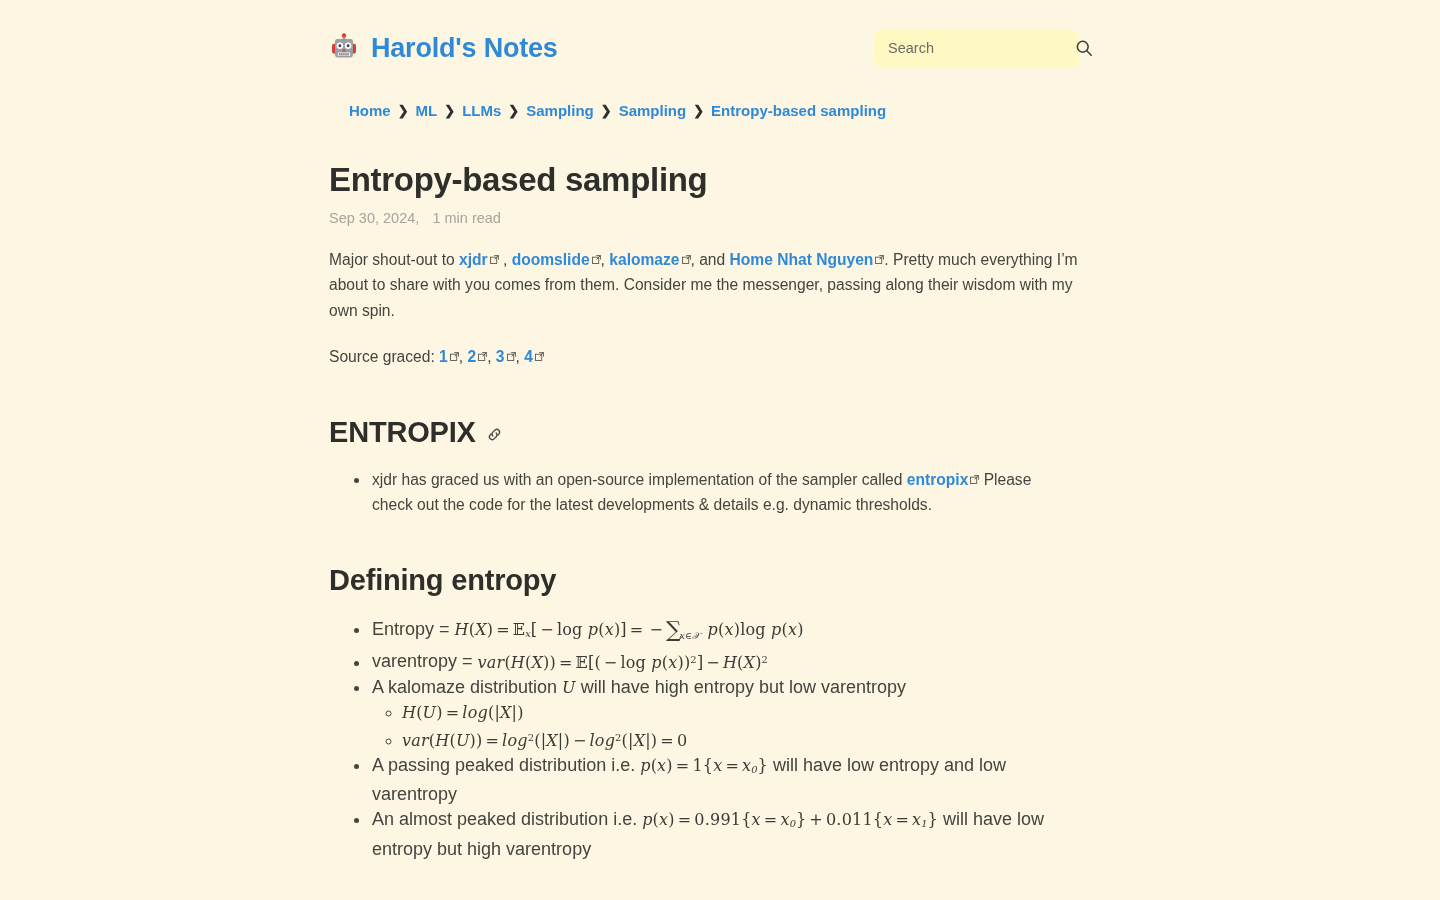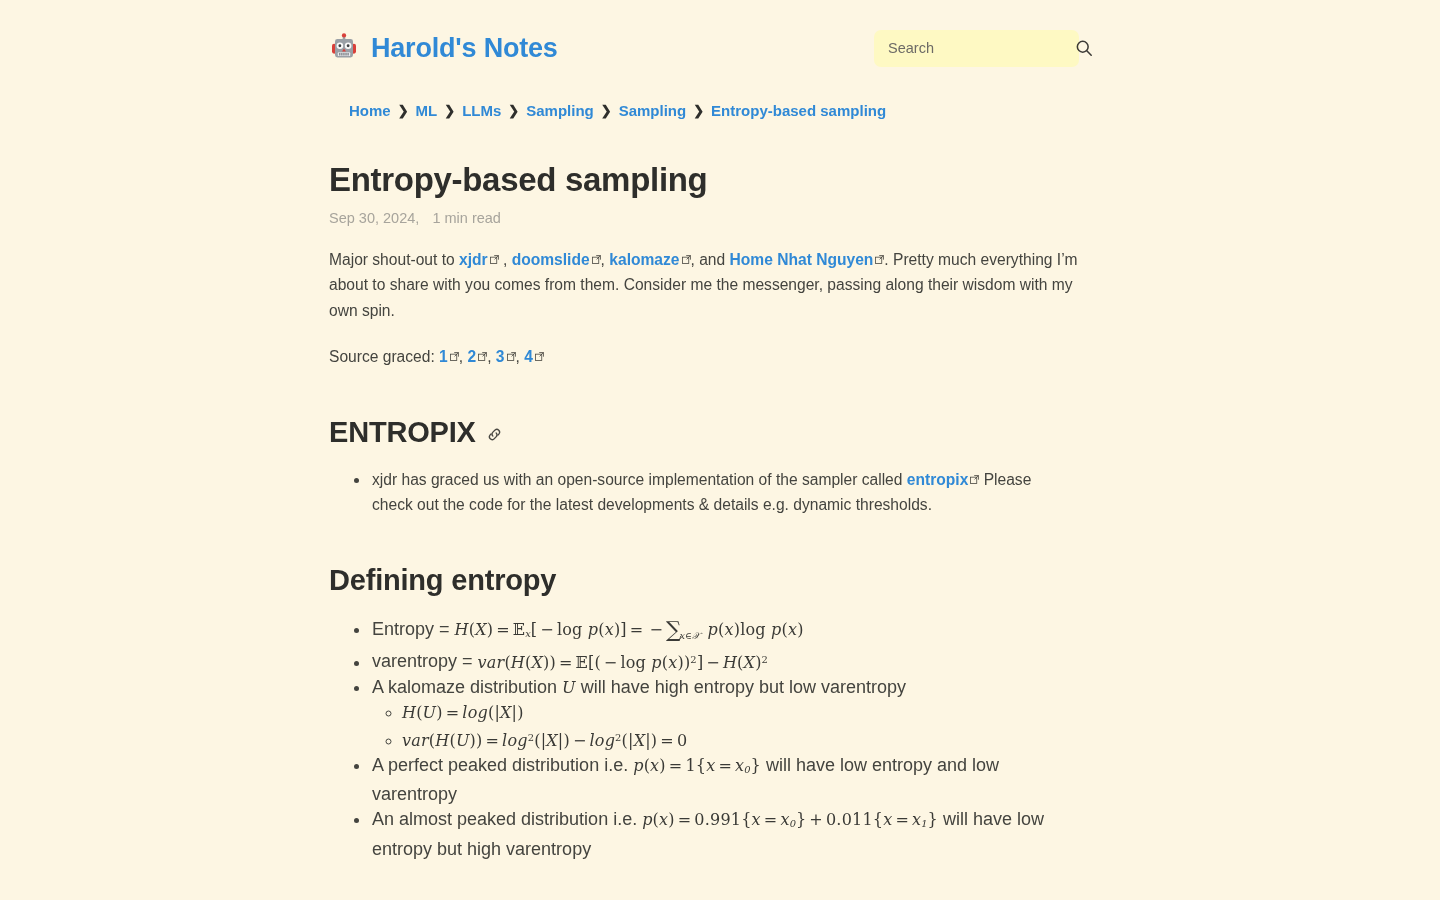--- a/index.html
+++ b/index.html
@@ -365,21 +365,21 @@
           <li>
             <span class="math math-big">H<span class="up">(</span>U<span class="up">)</span><span class="op">=</span>log<span class="up">(</span>|X|<span class="up">)</span></span>
           </li>
           <li>
             <span class="math math-big">var<span class="up">(</span>H<span class="up">(</span>U<span class="up">))</span><span class="op">=</span>log<sup>2</sup><span class="up">(</span>|X|<span class="up">)</span><span class="op">−</span>log<sup>2</sup><span class="up">(</span>|X|<span class="up">)</span><span class="op">=</span><span class="num">0</span></span>
           </li>
         </ul>
       </li>
 
       <li>
-        <span class="lbl">A perfect peaked distribution i.e. </span><span class="math math-big">p<span class="up">(</span>x<span class="up">)</span><span class="op">=</span><span class="num">1</span><span class="up">{</span>x<span class="op">=</span>x<sub>0</sub><span class="up">}</span></span><span class="lbl"> will have low entropy and low varentropy</span>
+        <span class="lbl">A passing peaked distribution i.e. </span><span class="math math-big">p<span class="up">(</span>x<span class="up">)</span><span class="op">=</span><span class="num">1</span><span class="up">{</span>x<span class="op">=</span>x<sub>0</sub><span class="up">}</span></span><span class="lbl"> will have low entropy and low varentropy</span>
       </li>
 
       <li>
         <span class="lbl">An almost peaked distribution i.e. </span><span class="math math-big">p<span class="up">(</span>x<span class="up">)</span><span class="op">=</span><span class="num">0.99</span><span class="num">1</span><span class="up">{</span>x<span class="op">=</span>x<sub>0</sub><span class="up">}</span><span class="op">+</span><span class="num">0.011</span><span class="up">{</span>x<span class="op">=</span>x<sub>1</sub><span class="up">}</span></span><span class="lbl"> will have low entropy but high varentropy</span>
       </li>
 
     </ul>
 
   </div>
 </div>

